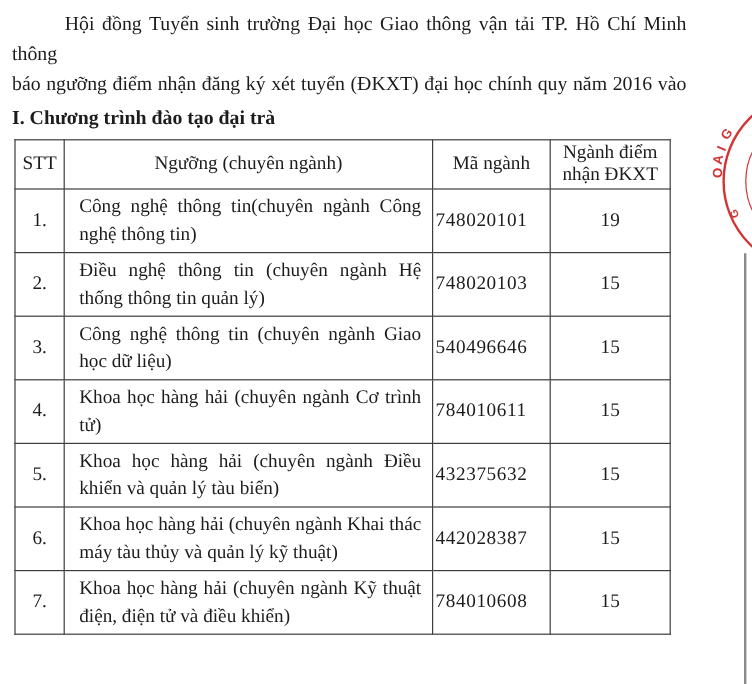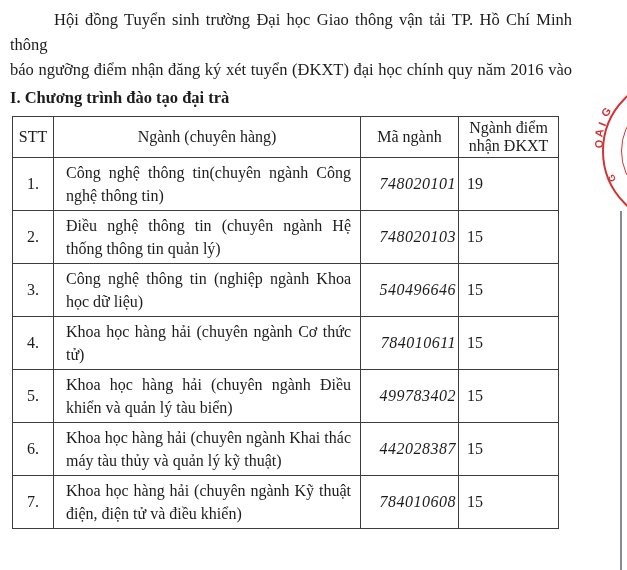--- a/index.html
+++ b/index.html
@@ -54,22 +54,22 @@
     padding: 2px 3px;
     line-height: 18px;
     height: 39px;
   }
   td.cell-stt   { text-align: center; padding: 2px; }
   td.cell-nganh {
     text-align: justify;
     padding: 3px 9px 3px 12px;
     line-height: 23px;
   }
-  td.cell-ma    { text-align: right; padding: 2px; letter-spacing: 0.5px; font-style: italic; }
-  td.cell-diem  { text-align: left; padding: 8px; }
+  td.cell-ma    { text-align: left; padding: 2px; letter-spacing: 0.5px; }
+  td.cell-diem  { text-align: center; padding: 8px; }
   table.admission tbody tr { height: 27px; }
   
   .stamp {
     position: absolute;
     left: 602px; top: 76px;
     width: 150px; height: 150px;
     opacity: 0.95;
   }
   .stamp-outer {
     position: absolute; left: 0; top: 0; right: 0; bottom: 0;
@@ -119,54 +119,54 @@
   <table class="admission">
     <colgroup>
       <col style="width:41px">
       <col style="width:307px">
       <col style="width:98px">
       <col style="width:100px">
     </colgroup>
     <thead>
       <tr>
         <th>STT</th>
-        <th>Ngành (chuyên hàng)</th>
+        <th>Ngưỡng (chuyên ngành)</th>
         <th>Mã ngành</th>
         <th>Ngành điểm nhận ĐKXT</th>
       </tr>
     </thead>
     <tbody>
         <tr>
           <td class="cell-stt">1.</td>
           <td class="cell-nganh">Công nghệ thông tin(chuyên ngành Công nghệ thông tin)</td>
           <td class="cell-ma">748020101</td>
           <td class="cell-diem">19</td>
         </tr>
         <tr>
           <td class="cell-stt">2.</td>
           <td class="cell-nganh">Điều nghệ thông tin (chuyên ngành Hệ thống thông tin quản lý)</td>
           <td class="cell-ma">748020103</td>
           <td class="cell-diem">15</td>
         </tr>
         <tr>
           <td class="cell-stt">3.</td>
-          <td class="cell-nganh">Công nghệ thông tin (nghiệp ngành Khoa học dữ liệu)</td>
+          <td class="cell-nganh">Công nghệ thông tin (chuyên ngành Giao học dữ liệu)</td>
           <td class="cell-ma">540496646</td>
           <td class="cell-diem">15</td>
         </tr>
         <tr>
           <td class="cell-stt">4.</td>
-          <td class="cell-nganh">Khoa học hàng hải (chuyên ngành Cơ thức tử)</td>
+          <td class="cell-nganh">Khoa học hàng hải (chuyên ngành Cơ trình tử)</td>
           <td class="cell-ma">784010611</td>
           <td class="cell-diem">15</td>
         </tr>
         <tr>
           <td class="cell-stt">5.</td>
           <td class="cell-nganh">Khoa học hàng hải (chuyên ngành Điều khiển và quản lý tàu biển)</td>
-          <td class="cell-ma">499783402</td>
+          <td class="cell-ma">432375632</td>
           <td class="cell-diem">15</td>
         </tr>
         <tr>
           <td class="cell-stt">6.</td>
           <td class="cell-nganh">Khoa học hàng hải (chuyên ngành Khai thác máy tàu thủy và quản lý kỹ thuật)</td>
           <td class="cell-ma">442028387</td>
           <td class="cell-diem">15</td>
         </tr>
         <tr>
           <td class="cell-stt">7.</td>

